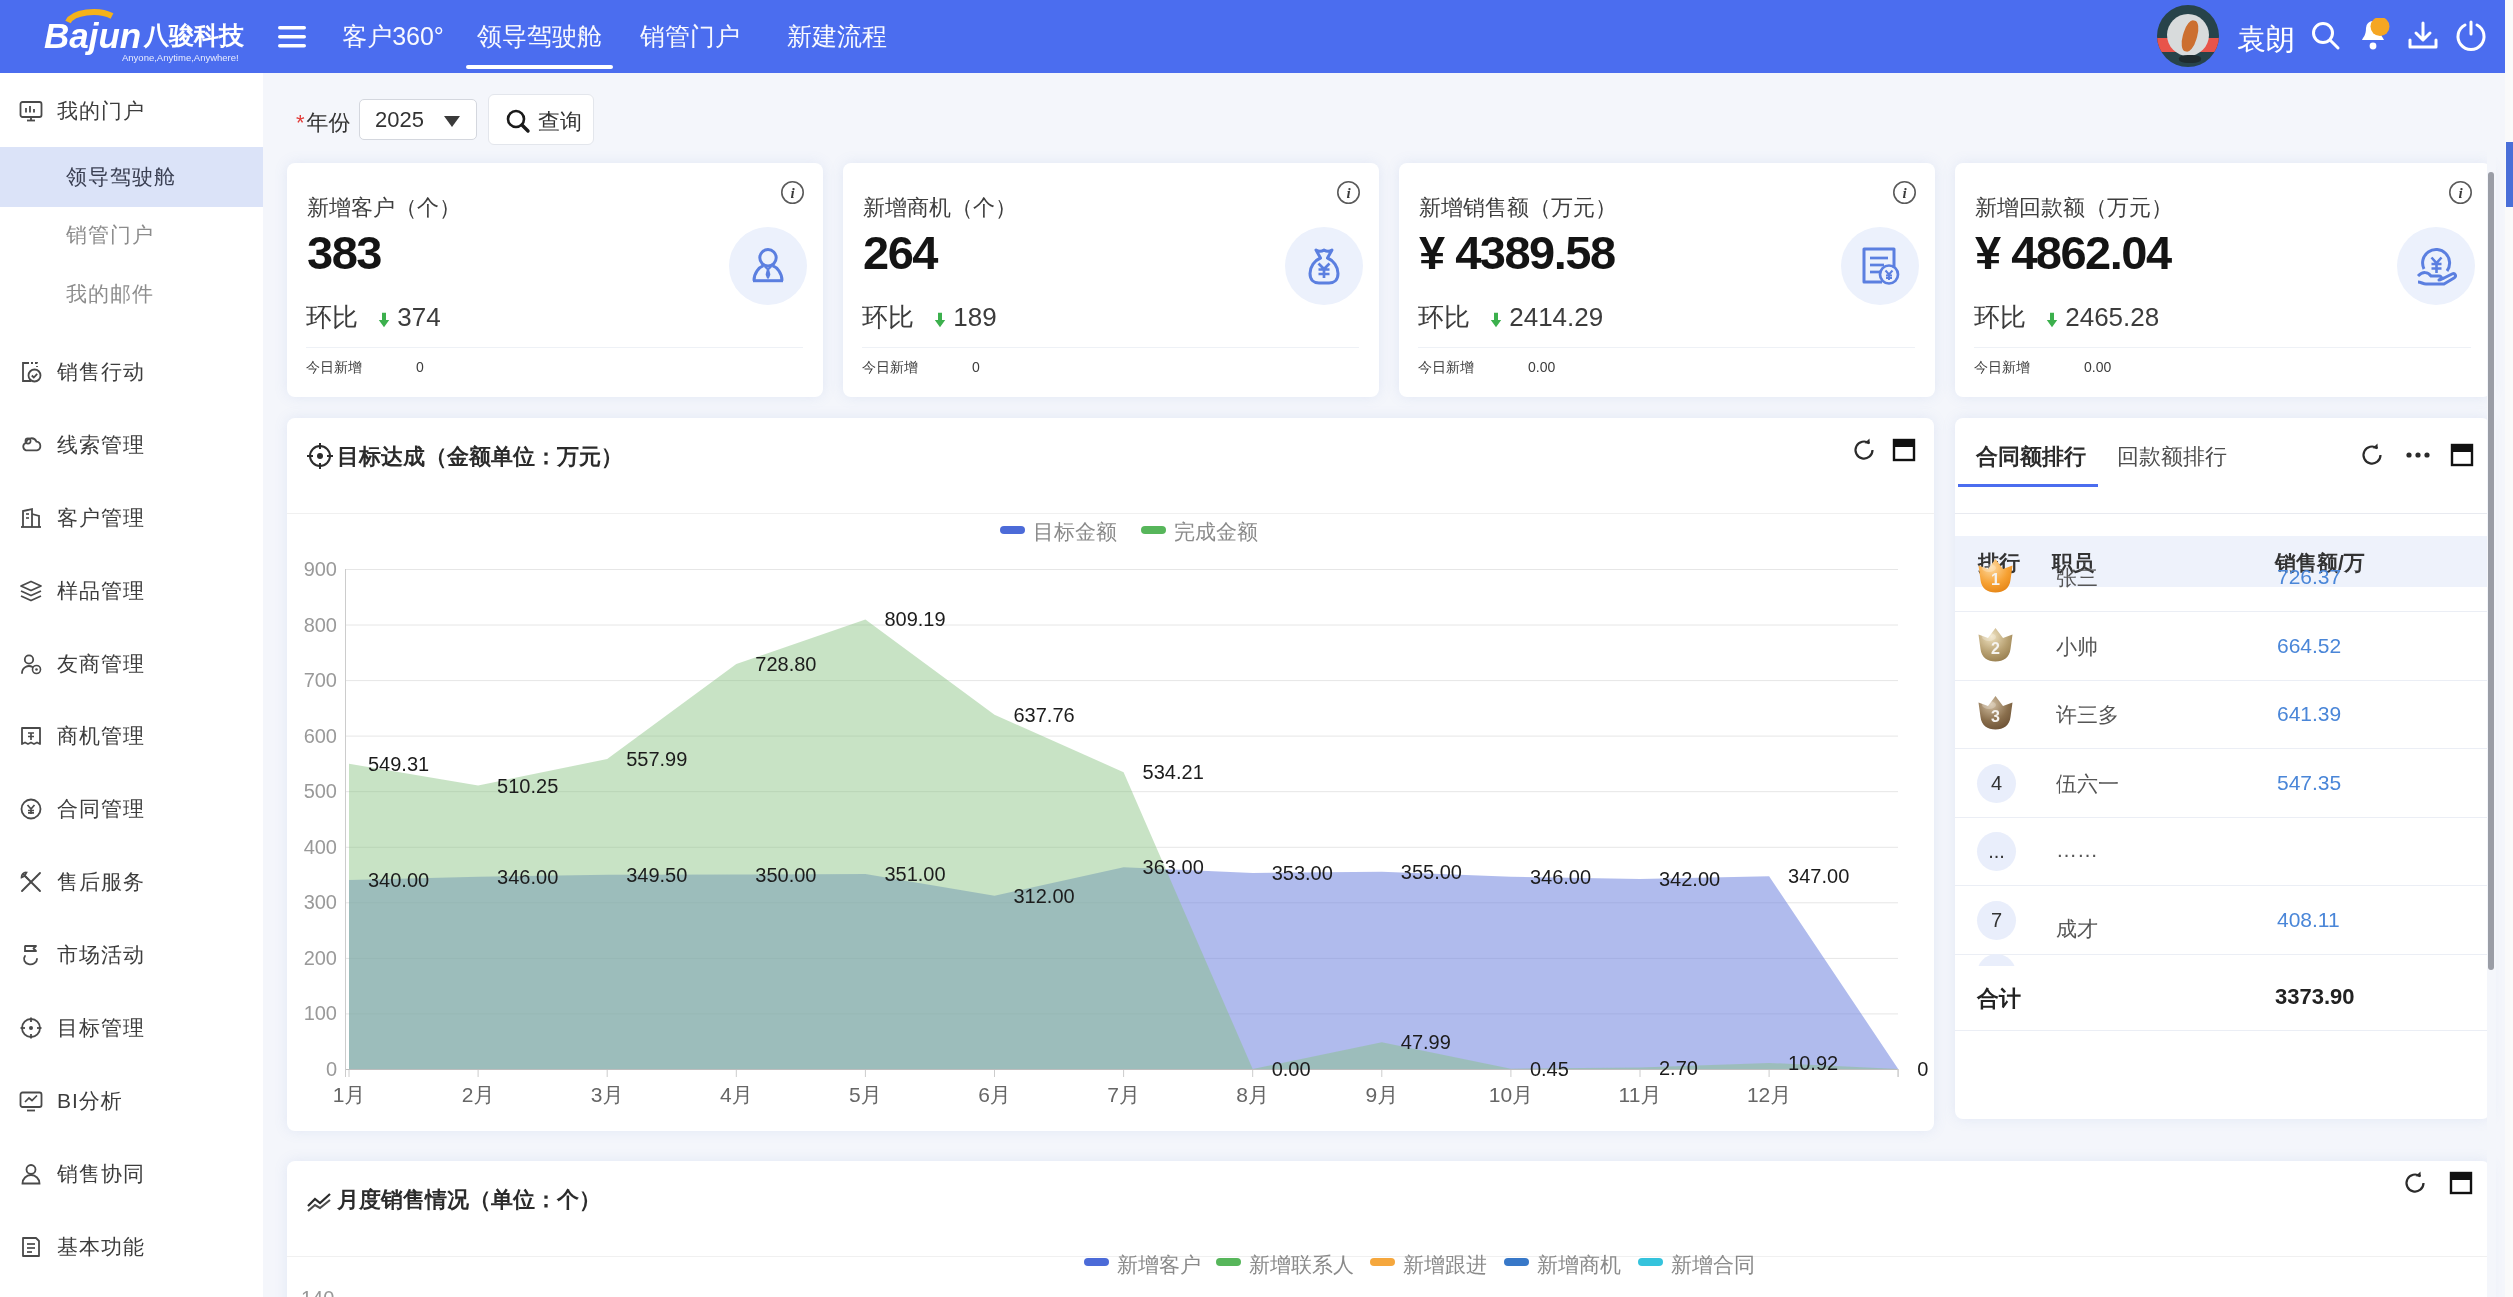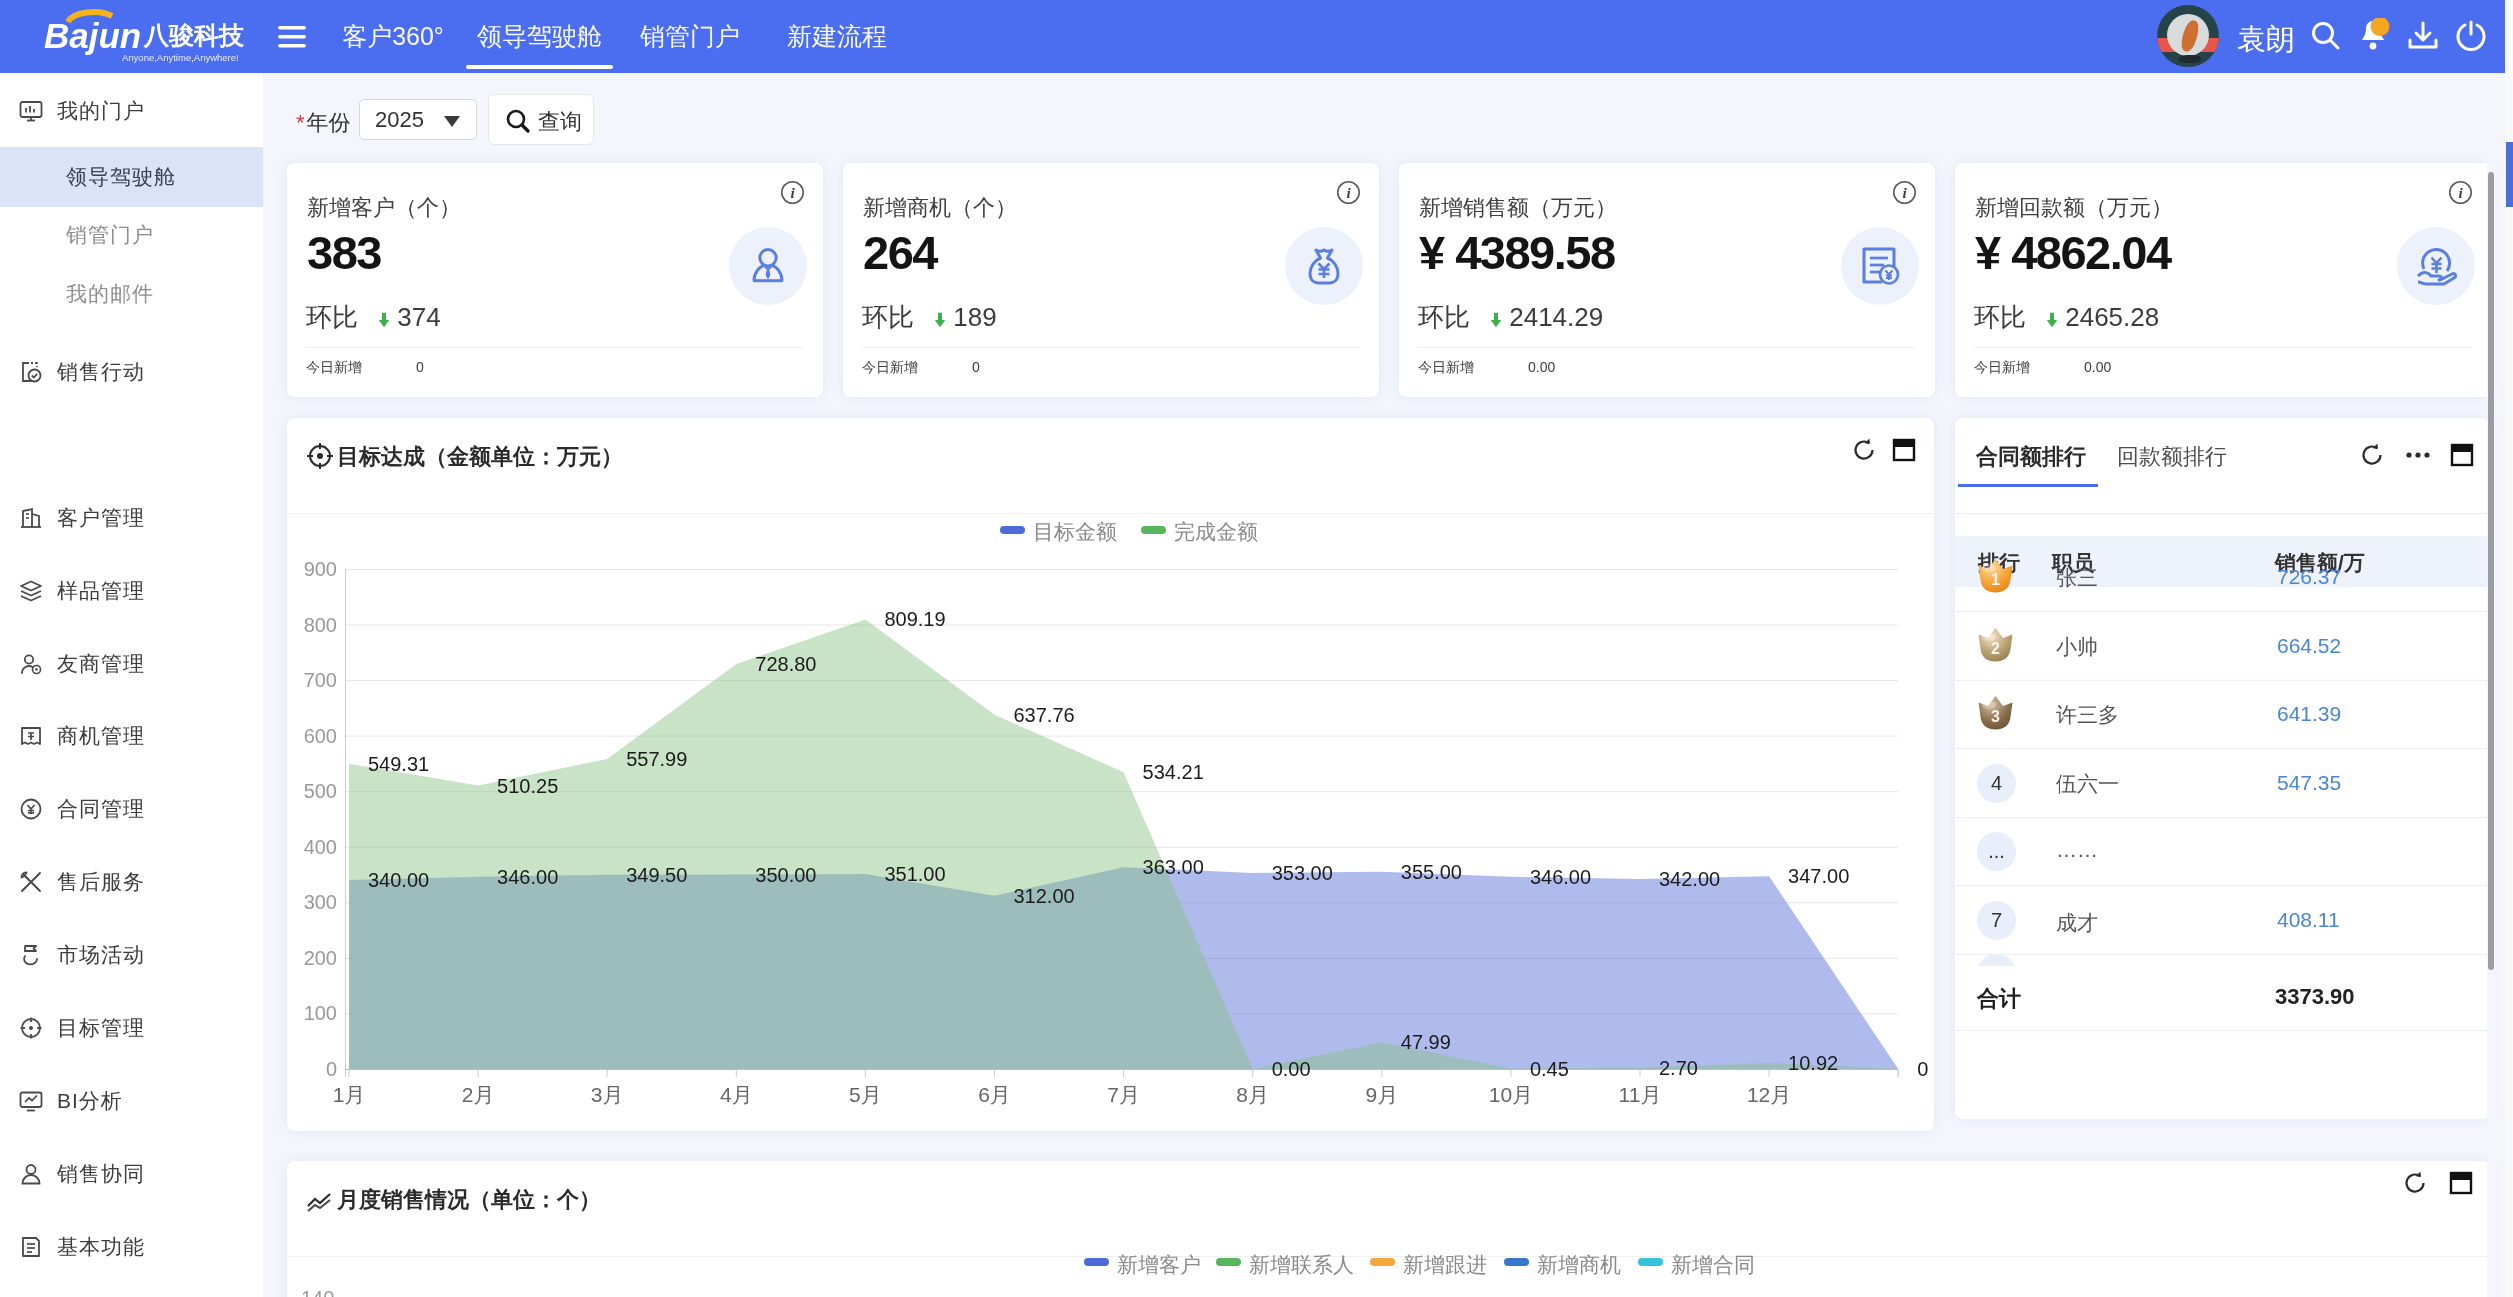--- a/index.html
+++ b/index.html
@@ -130,20 +130,27 @@
       <span class="txt">我的邮件</span>
     </div>
   <div class="sbitem" style="top:270px;">
       <svg width="24" height="24" viewBox="0 0 24 24">
         <path d="M8 3 L4 3 L4 21 L12 21" fill="none" stroke="#4a4a4a" stroke-width="1.8"></path>
         <path d="M8 3 l2 0 m2 0 l2 0 m2 0 l2 0 l0 4" fill="none" stroke="#4a4a4a" stroke-width="1.8" stroke-dasharray="2.5 2.5"></path>
         <circle cx="15.5" cy="15.5" r="6" fill="none" stroke="#4a4a4a" stroke-width="1.8"></circle>
         <path d="M12.8 15.5 l2 2 l3.4-3.6" fill="none" stroke="#4a4a4a" stroke-width="1.8"></path>
       </svg>
       <span class="txt">销售行动</span>
+    </div>
+  <div class="sbitem" style="top:343px;">
+      <svg width="24" height="24" viewBox="0 0 24 24">
+        <path d="M7 10 a5.5 5.5 0 0 1 10.5-1.4 a4.5 4.5 0 0 1 .5 8.8 l-11 0 a4 4 0 0 1 0-7.6z" fill="none" stroke="#4a4a4a" stroke-width="1.8"></path>
+        <circle cx="9" cy="8" r="2.6" fill="none" stroke="#4a4a4a" stroke-width="1.6"></circle>
+      </svg>
+      <span class="txt">线索管理</span>
     </div>
   <div class="sbitem" style="top:416px;">
       <svg width="24" height="24" viewBox="0 0 24 24">
         <path d="M4 21 L4 5 L13 3 L13 21" fill="none" stroke="#4a4a4a" stroke-width="1.8"></path>
         <path d="M13 8 L20 10 L20 21" fill="none" stroke="#4a4a4a" stroke-width="1.8"></path>
         <line x1="2" y1="21" x2="22" y2="21" stroke="#4a4a4a" stroke-width="1.8"></line>
         <line x1="7" y1="8" x2="10" y2="8" stroke="#4a4a4a" stroke-width="1.6"></line>
         <line x1="7" y1="12" x2="10" y2="12" stroke="#4a4a4a" stroke-width="1.6"></line>
       </svg>
       <span class="txt">客户管理</span>
@@ -509,21 +516,21 @@
         <div class="abs" style="left:22px;top:15px;width:39px;height:39px;border-radius:50%;background:#e9eefb;text-align:center;line-height:39px;font-size:20px;color:#333;">4</div>
         <div class="abs" style="left:101px;top:21px;font-size:21px;color:#555;">伍六一</div>
         <div class="abs" style="left:322px;top:22px;font-size:21px;color:#4a86d8;">547.35</div>
       </div>
   <div class="abs" style="left:0;top:399px;width:535px;height:69px;border-bottom:1px solid #ebeef5;">
         <div class="abs" style="left:22px;top:15px;width:39px;height:39px;border-radius:50%;background:#e9eefb;text-align:center;line-height:39px;font-size:20px;color:#333;">...</div>
         <div class="abs" style="left:101px;top:21px;font-size:21px;color:#555;">……</div>
       </div>
   <div class="abs" style="left:0;top:468px;width:535px;height:69px;border-bottom:1px solid #ebeef5;">
         <div class="abs" style="left:22px;top:15px;width:39px;height:39px;border-radius:50%;background:#e9eefb;text-align:center;line-height:39px;font-size:20px;color:#333;">7</div>
-        <div class="abs" style="left:101px;top:23px;font-size:21px;color:#555;">成才</div>
+        <div class="abs" style="left:101px;top:29px;font-size:21px;color:#555;">成才</div>
         <div class="abs" style="left:322px;top:22px;font-size:21px;color:#4a86d8;">408.11</div>
       </div>
   <div class="abs" style="left:22px;top:536px;width:39px;height:12px;overflow:hidden;">
         <div style="width:39px;height:39px;border-radius:50%;background:#e9eefb;"></div>
       </div>
   <div class="abs" style="left:0;top:548px;width:535px;height:65px;border-bottom:1px solid #ebeef5;">
     <span class="abs" style="left:22px;top:18px;font-size:22px;font-weight:bold;color:#222;">合计</span>
     <span class="abs" style="left:320px;top:18px;font-size:22px;font-weight:bold;color:#222;">3373.90</span>
   </div>
 </div>

